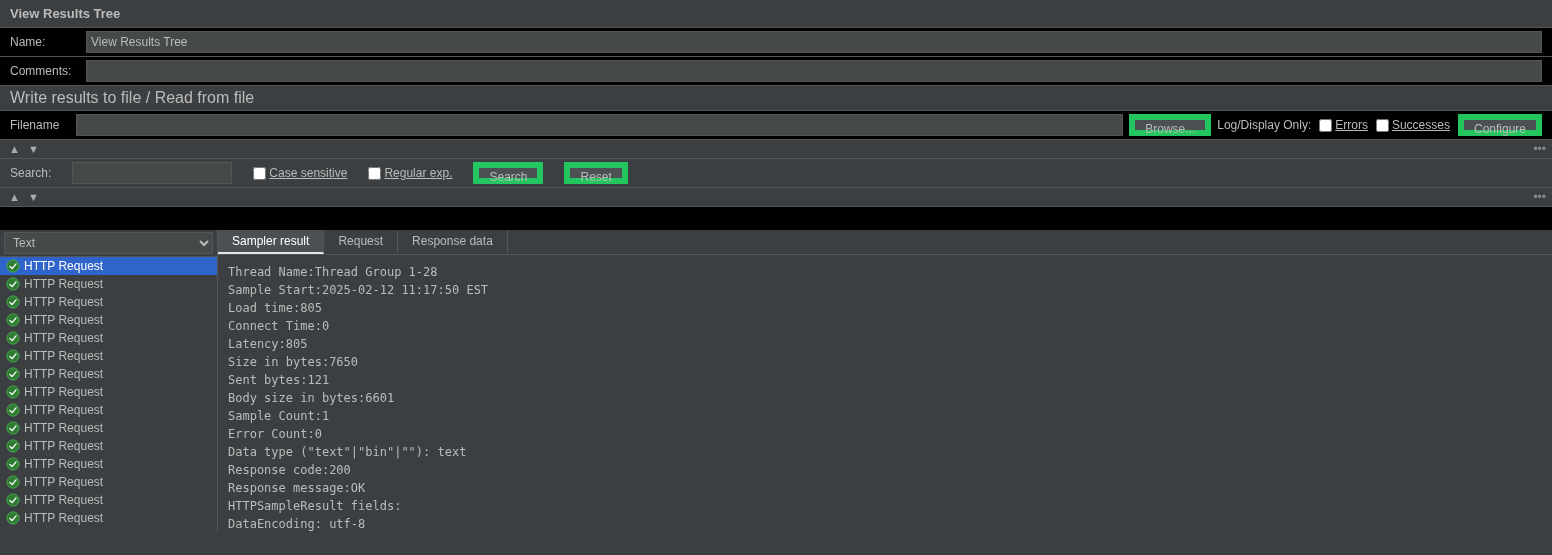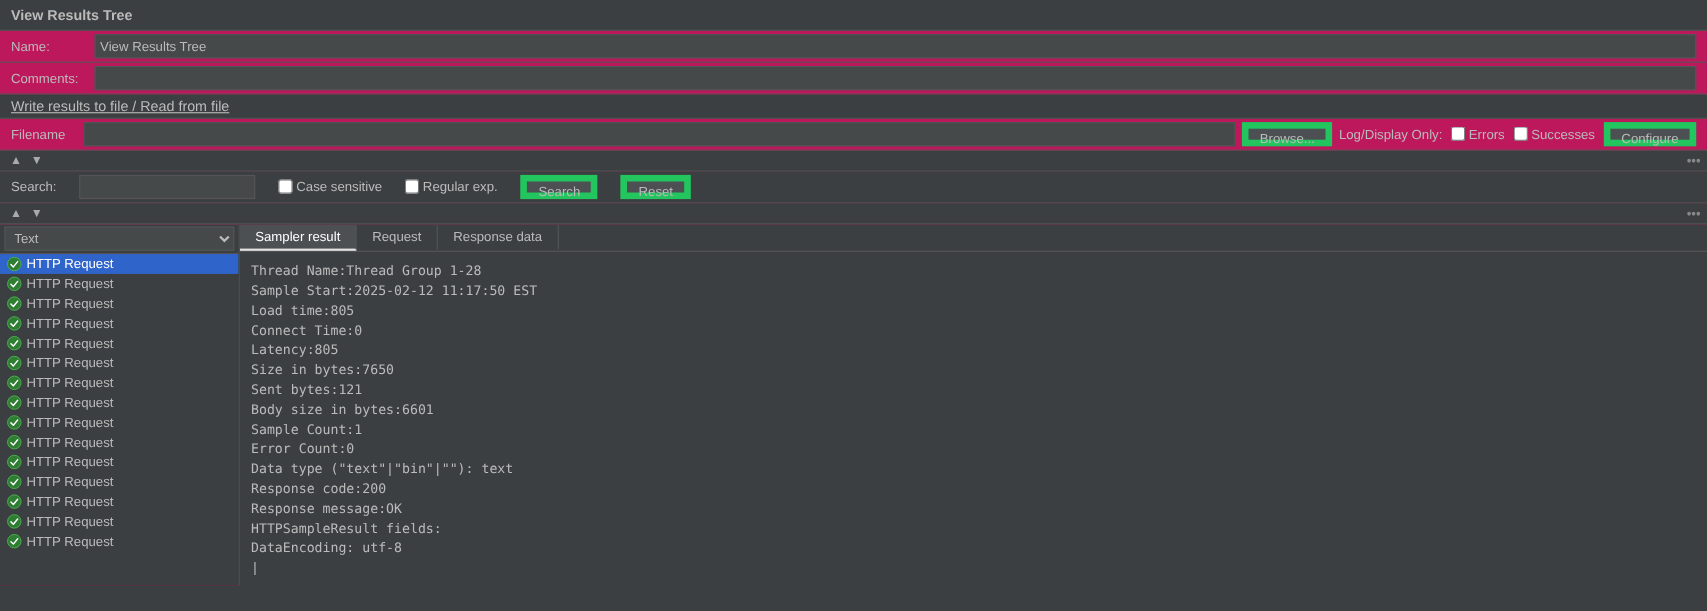--- a/index.html
+++ b/index.html
@@ -9,21 +9,21 @@
       font-family: 'Segoe UI', Arial, sans-serif;
       font-size: 12px;
       width: 1552px;
       min-height: 555px;
       overflow: hidden;
     }
     .app-window {
       display: flex;
       flex-direction: column;
       height: 532px;
-      background: #be185d;
+      background: #000000;
     }
     .title-bar {
       background: #3c3f41;
       padding: 6px 10px;
       font-size: 13px;
       font-weight: bold;
       color: #bbbbbb;
       border-bottom: 1px solid #555;
     }
     .form-row {
@@ -43,24 +43,23 @@
       background: #45494a;
       border: 1px solid #555;
       color: #bbbbbb;
       font-size: 12px;
       padding: 2px 4px;
       height: 22px;
     }
     .write-results-bar {
       background: #3c3f41;
       padding: 3px 10px;
-      font-size: 13px;
-      color: #bbbbbb;
-      border-bottom: 1px solid #555;
-      text-decoration: underline;
+      font-size: 16px;
+      color: #bbbbbb;
+      border-bottom: 1px solid #555;
     }
     .filename-row {
       display: flex;
       align-items: center;
       padding: 3px 10px;
       gap: 6px;
       border-bottom: 1px solid #555;
     }
     .filename-label {
       min-width: 60px;
@@ -89,25 +88,26 @@
       display: flex;
       align-items: center;
       gap: 8px;
     }
     .log-display-label {
       font-size: 12px;
       color: #bbbbbb;
     }
     .checkbox-label {
       display: flex;
-      align-items: flex-start;
+      align-items: flex-end;
       gap: 3px;
       font-size: 12px;
       color: #bbbbbb;
       cursor: pointer;
+      text-decoration: underline;
     }
     .toolbar-row {
       display: flex;
       align-items: center;
       padding: 2px 6px;
       gap: 2px;
       border-bottom: 1px solid #555;
       background: #3c3f41;
     }
     .toolbar-btn {
@@ -141,20 +141,21 @@
       color: #bbbbbb;
       font-size: 12px;
       padding: 2px 4px;
       height: 22px;
       width: 160px;
     }
     .main-content {
       display: flex;
       flex: 1;
       overflow: hidden;
+      margin-top: 23px;
     }
     .left-panel {
       width: 218px;
       min-width: 218px;
       border-right: 1px solid #555;
       display: flex;
       flex-direction: column;
       background: #3c3f41;
       overflow: hidden;
     }

